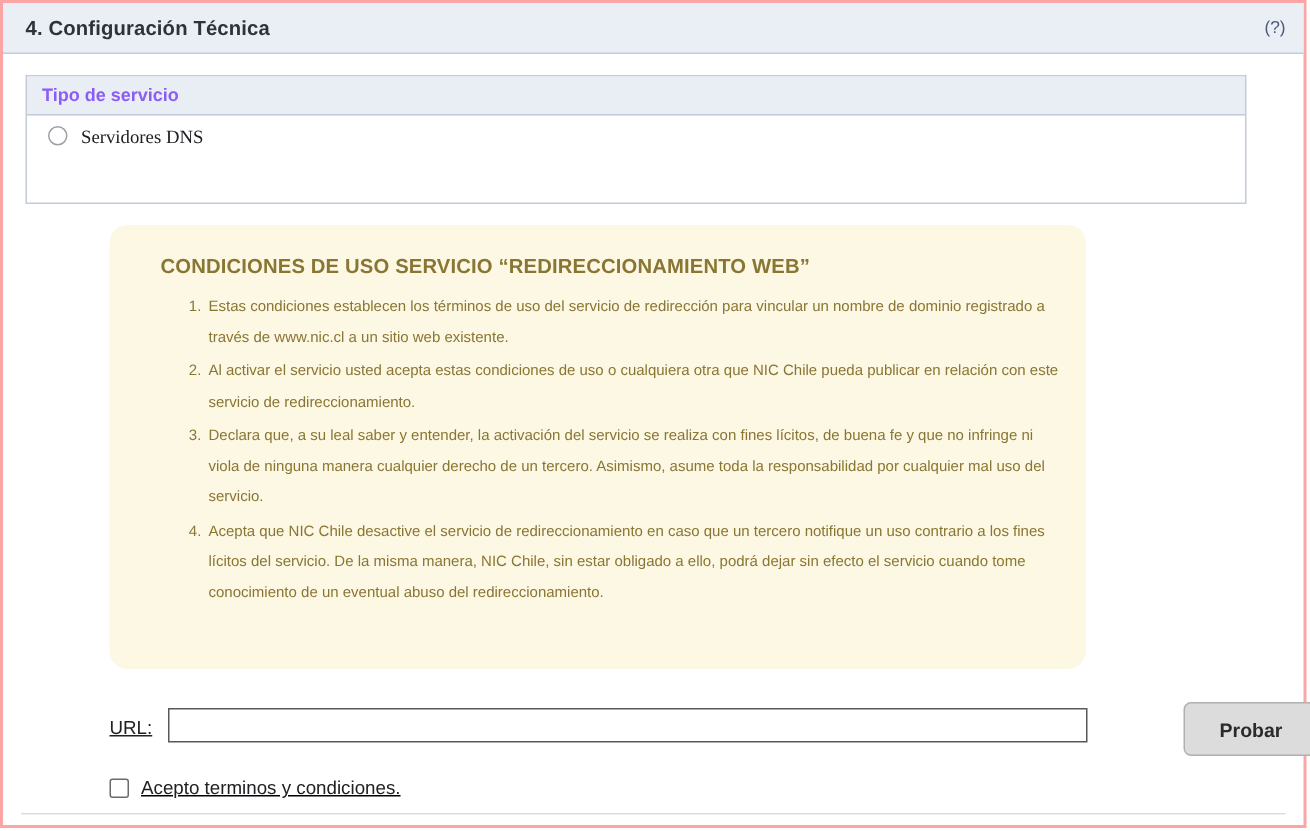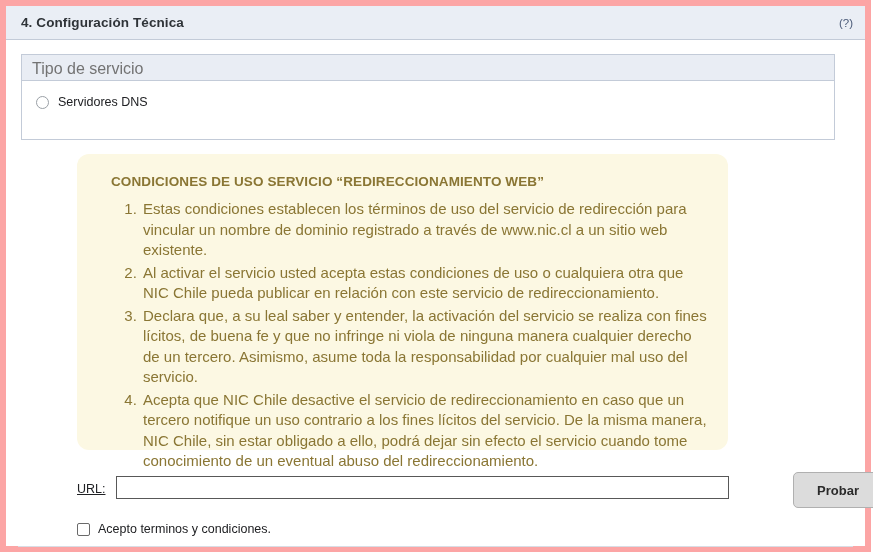--- a/index.html
+++ b/index.html
@@ -15,21 +15,21 @@
     overflow: hidden;
   }
 
   
   .panel {
     position: absolute;
     left: 0px;
     top: 0px;
     width: 871px;
     height: 552px;
-    border: 6px solid #fca5a5;
+    border: 2px solid #fca5a5;
     box-sizing: border-box;
     background: #ffffff;
   }
 
   
   .section-header {
     position: absolute;
     left: 0;
     top: 0;
     right: 0;
@@ -72,31 +72,32 @@
     height: 26px;
     background: #e9edf4;
     border-bottom: 1px solid #c3cbd8;
     box-sizing: border-box;
     position: relative;
   }
   .service-box-header-label {
     position: absolute;
     left: 10px;
     top: 5px;
-    font-size: 16px;
-    font-weight: normal;
-    color: #737373;
+    font-size: 12px;
+    font-weight: bold;
+    color: #8b5cf6;
   }
   .service-box-body {
     padding: 7px 0 0 14px;
   }
   .radio-row {
     display: flex;
-    align-items: flex-end;
+    align-items: flex-start;
     height: 21px;
+    font-family: Liberation Serif, serif;
   }
   .radio {
     width: 13px;
     height: 13px;
     border-radius: 50%;
     border: 1px solid #9aa0a6;
     background: #ffffff;
     box-sizing: border-box;
     margin-right: 9px;
     flex: none;
@@ -141,21 +142,21 @@
     font-size: 13.5px;
     font-weight: bold;
     color: #8a7634;
     margin: 6px 0 10px 16px;
     letter-spacing: 0.1px;
   }
   .conditions-list {
     margin: 0;
     padding-left: 46px;
     color: #8a7634;
-    font-size: 15px;
+    font-size: 10px;
     line-height: 20.5px;
   }
   .conditions-list li {
     margin-bottom: 2px;
     padding-left: 2px;
   }
 
   
   .url-row {
     position: absolute;
@@ -204,20 +205,21 @@
     cursor: pointer;
   }
 
   
   .accept-row {
     position: absolute;
     left: 71px;
     top: 516px;
     display: flex;
     align-items: center;
+    text-decoration: underline;
   }
   .checkbox {
     width: 13px;
     height: 13px;
     border: 1px solid #6a6a6a;
     border-radius: 2px;
     background: #ffffff;
     box-sizing: border-box;
     margin-right: 8px;
     flex: none;

